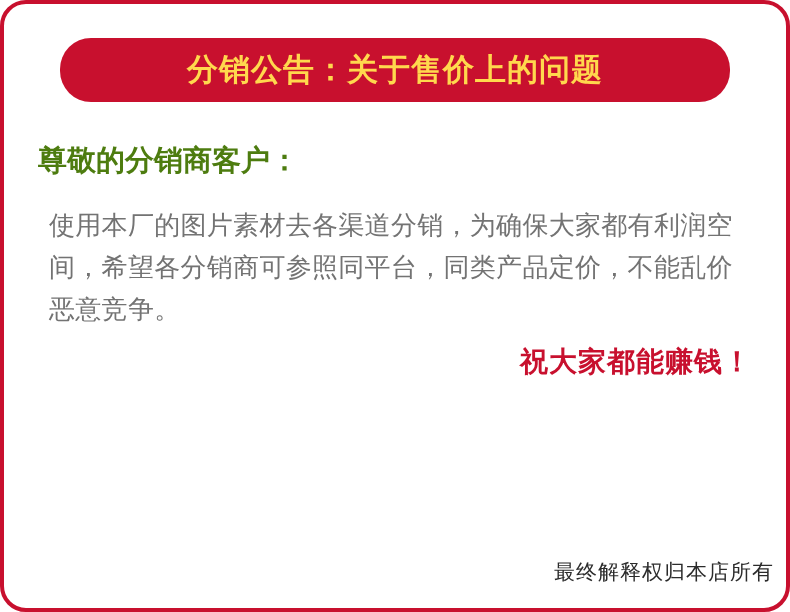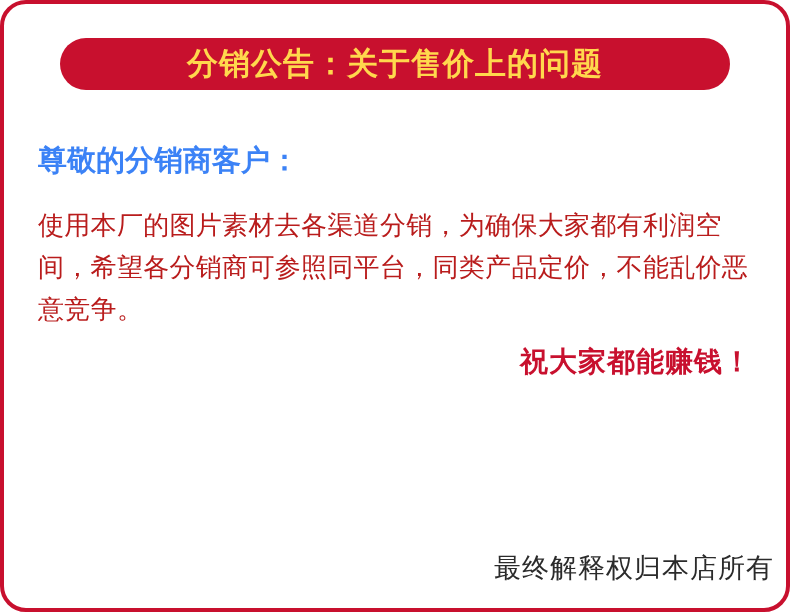--- a/index.html
+++ b/index.html
@@ -21,21 +21,21 @@
     background: #ffffff;
     border: 4px solid #c8102e;
     border-radius: 26px;
     padding: 0;
   }
   .banner {
     position: absolute;
     top: 34px;
     left: 56px;
     right: 56px;
-    height: 52px;
+    height: 64px;
     background: #c8102e;
     border-radius: 31px;
     display: flex;
     align-items: center;
     justify-content: center;
   }
   .banner-text {
     color: #ffd84d;
     font-size: 31px;
     font-weight: bold;
@@ -46,49 +46,49 @@
   .body-area {
     position: absolute;
     top: 120px;
     left: 34px;
     right: 34px;
     bottom: 18px;
   }
   .salutation {
     font-size: 29px;
     font-weight: bold;
-    color: #3b82f6;
+    color: #4d7c0f;
     margin: 18px 0 0 0;
     line-height: 1.3;
   }
   .para {
     font-size: 26px;
-    color: #b91c1c;
+    color: #737373;
     line-height: 1.62;
-    margin: 24px 0 0 0;
+    margin: 24px 0 0 11px;
     text-align: left;
     letter-spacing: 0.3px;
   }
   .para-second {
     margin-top: 12px;
   }
   .wish {
     margin-top: 13px;
     text-align: right;
     color: #c8102e;
     font-size: 28px;
     font-weight: bold;
     letter-spacing: 1px;
   }
   .footer-note {
     position: absolute;
     right: 12px;
     bottom: 22px;
     font-family: "Liberation Serif", serif;
-    font-size: 27px;
+    font-size: 21px;
     color: #2b2b2b;
     letter-spacing: 1px;
     text-align: right;
   }
 </style>
 </head>
 <body>
 
 <div class="notice-card">
 

